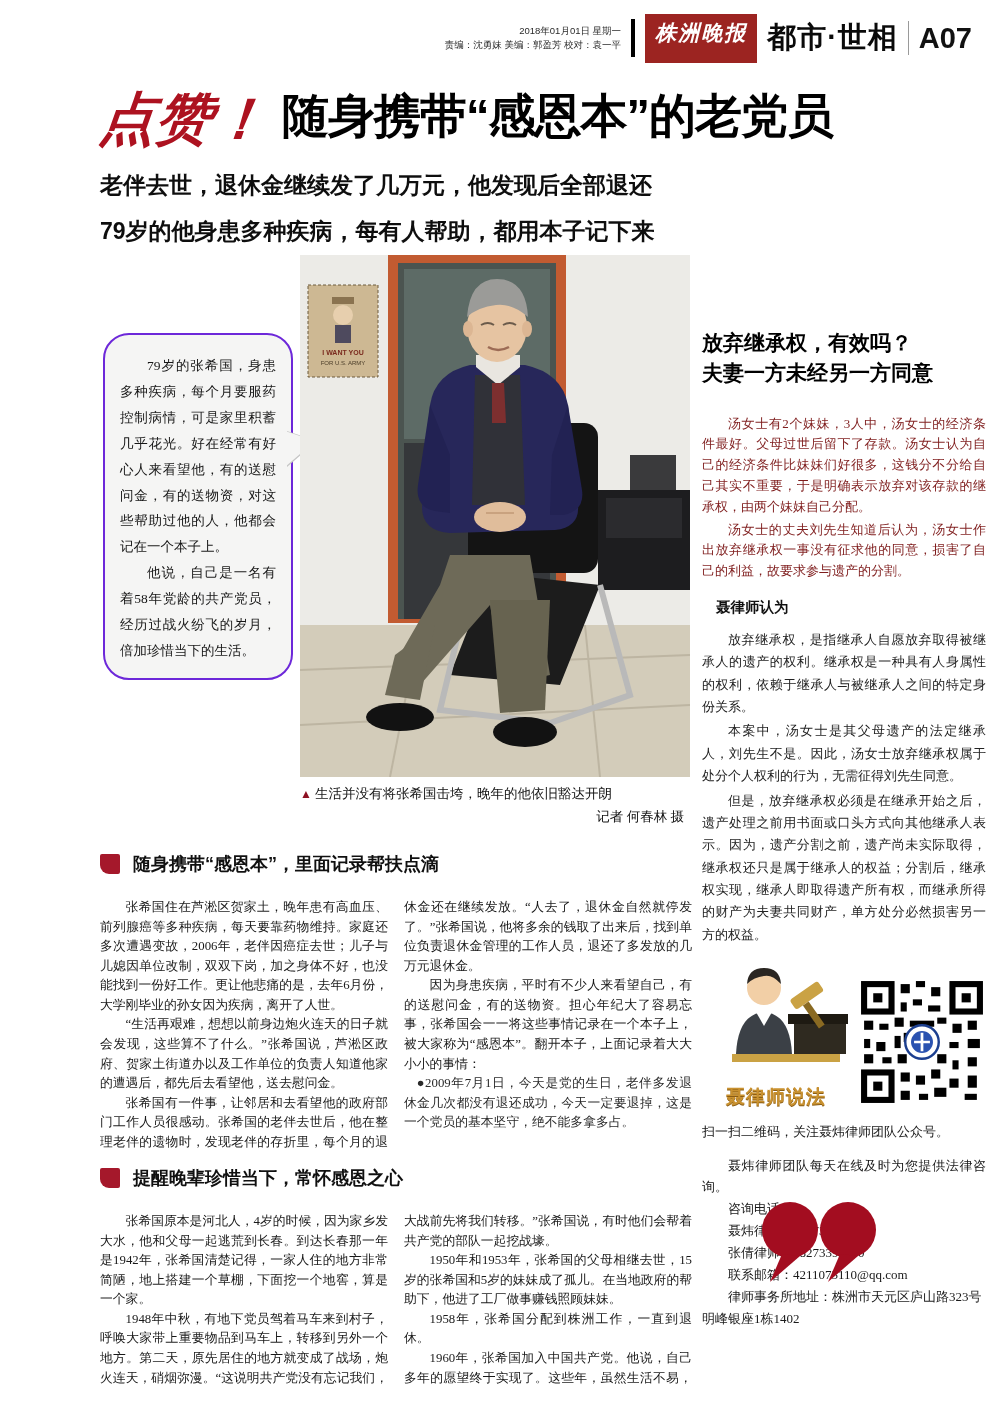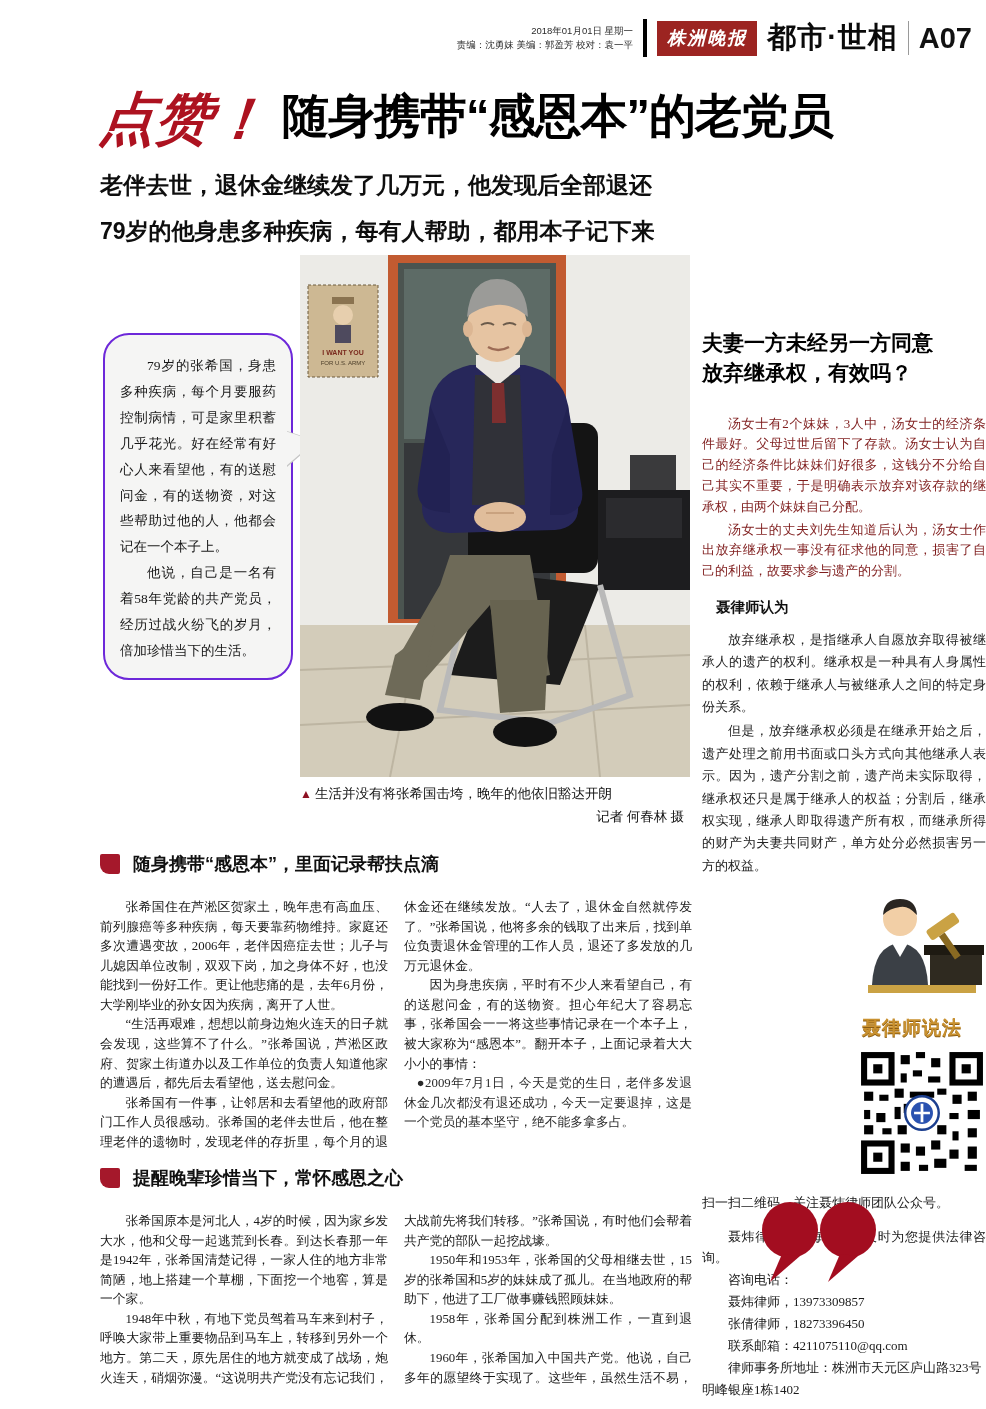--- a/index.html
+++ b/index.html
@@ -6,23 +6,23 @@
   html,body { background:#ffffff; }
   body { font-family:"Liberation Serif", serif; color:#1a1a1a; }
   .page { position:relative; width:986px; height:1409px; background:#ffffff; overflow:hidden; margin:0 auto; }
 
   
   .header { position:absolute; top:12px; left:0; right:6px; height:52px;
             display:flex; justify-content:flex-end; align-items:center; gap:10px; }
   .hdr-dates { text-align:right; font-family:"Liberation Sans", sans-serif;
                font-size:9.5px; color:#2b2b2b; line-height:1.45; }
   .hdr-bar { width:4px; height:38px; background:#000; }
-  .masthead { background:#9c2421; color:#fff; padding:5px 10px 6px;
+  .masthead { background:#9c2421; color:#fff; padding:5px 10px 16px;
               font-family:"Liberation Serif", serif; font-weight:bold; font-style:italic;
-              font-size:18px; letter-spacing:2px; }
+              font-size:21px; letter-spacing:2px; }
   .hdr-section { font-family:"Liberation Sans", sans-serif; font-weight:800;
                  font-size:29px; color:#0a0a0a; letter-spacing:1px; }
   .hdr-div { width:1px; height:34px; background:#9a9a9a; }
   .hdr-page { font-family:"Liberation Sans", sans-serif; font-weight:600;
               font-size:29px; color:#111; padding-right:8px; }
 
   
   .headline { position:absolute; left:100px; top:82px; width:866px; }
   .hl-row { white-space:nowrap; }
   .kicker { display:inline-block; font-family:"Liberation Sans", sans-serif;
@@ -54,21 +54,21 @@
   
   .rightcol { position:absolute; left:702px; top:328px; width:284px; }
   .rc-title { font-family:"Liberation Sans", sans-serif; font-weight:800;
               font-size:21px; line-height:1.42; color:#000; }
   .rc-case { margin-top:26px; }
   .rc-case p, .rc-opinion p { font-size:13px; line-height:1.6; text-align:justify;
               text-indent:2em; color:#7f1d1d; margin-bottom:2px; }
   .rc-subhead { font-family:"Liberation Sans", sans-serif; font-weight:700;
               font-size:14.5px; color:#111; margin:16px 0 12px; padding-left:14px; }
   .rc-opinion p { line-height:1.72; color:#222; }
-  .logo-qr { display:flex; gap:8px; align-items:flex-end; margin-top:16px;flex-direction:column; }
+  .logo-qr { display:flex; gap:8px; align-items:flex-end; margin-top:16px; }
   .nl-logo { width:148px; }
   .nl-label { text-align:center; font-family:"Liberation Sans", sans-serif;
               font-weight:900; font-size:19px; color:#c9912f; margin-top:-2px;
               letter-spacing:1px; text-shadow:0 1px 0 #8a5c14; }
   .rc-note { font-size:13px; margin-top:12px; line-height:1.6; }
   .rc-service { font-size:13px; margin-top:12px; line-height:1.65; text-indent:2em; text-align:justify; }
   .rc-contact p { font-size:13px; line-height:1.7; text-indent:2em; }
   .rc-contact p.wrap { text-indent:2em; }
 
   
@@ -185,30 +185,31 @@
 
   <div class="caption">
     <div>
       <span class="tri">▲</span><span>生活并没有将张希国击垮，晚年的他依旧豁达开朗</span>
     </div>
     <div class="credit">记者 何春林 摄</div>
   </div>
 
   <div class="rightcol">
     <div class="rc-title">
+      <div>放弃继承权，有效吗？</div>
       <div>夫妻一方未经另一方同意</div>
-      <div>放弃继承权，有效吗？</div>
     </div>
     <div class="rc-case">
       <p>汤女士有2个妹妹，3人中，汤女士的经济条件最好。父母过世后留下了存款。汤女士认为自己的经济条件比妹妹们好很多，这钱分不分给自己其实不重要，于是明确表示放弃对该存款的继承权，由两个妹妹自己分配。</p>
       <p>汤女士的丈夫刘先生知道后认为，汤女士作出放弃继承权一事没有征求他的同意，损害了自己的利益，故要求参与遗产的分割。</p>
     </div>
     <div class="rc-subhead">聂律师认为</div>
     <div class="rc-opinion">
       <p>放弃继承权，是指继承人自愿放弃取得被继承人的遗产的权利。继承权是一种具有人身属性的权利，依赖于继承人与被继承人之间的特定身份关系。</p>
+      <p>本案中，汤女士是其父母遗产的法定继承人，刘先生不是。因此，汤女士放弃继承权属于处分个人权利的行为，无需征得刘先生同意。</p>
       <p>但是，放弃继承权必须是在继承开始之后，遗产处理之前用书面或口头方式向其他继承人表示。因为，遗产分割之前，遗产尚未实际取得，继承权还只是属于继承人的权益；分割后，继承权实现，继承人即取得遗产所有权，而继承所得的财产为夫妻共同财产，单方处分必然损害另一方的权益。</p>
     </div>
 
     <div class="logo-qr">
       <div class="nl-logo">
         <svg width="148" height="120" viewBox="0 0 148 120" xmlns="http://www.w3.org/2000/svg">
           <rect x="92" y="58" width="52" height="34" fill="#2f2a20"></rect>
           <rect x="86" y="52" width="60" height="10" fill="#1e1a12"></rect>
           <circle cx="62" cy="26" r="17" fill="#f2cfa6"></circle>
           <path d="M45 22 Q46 6 62 6 Q78 6 79 22 Q70 12 62 14 Q52 15 45 22 Z" fill="#2a2622"></path>

